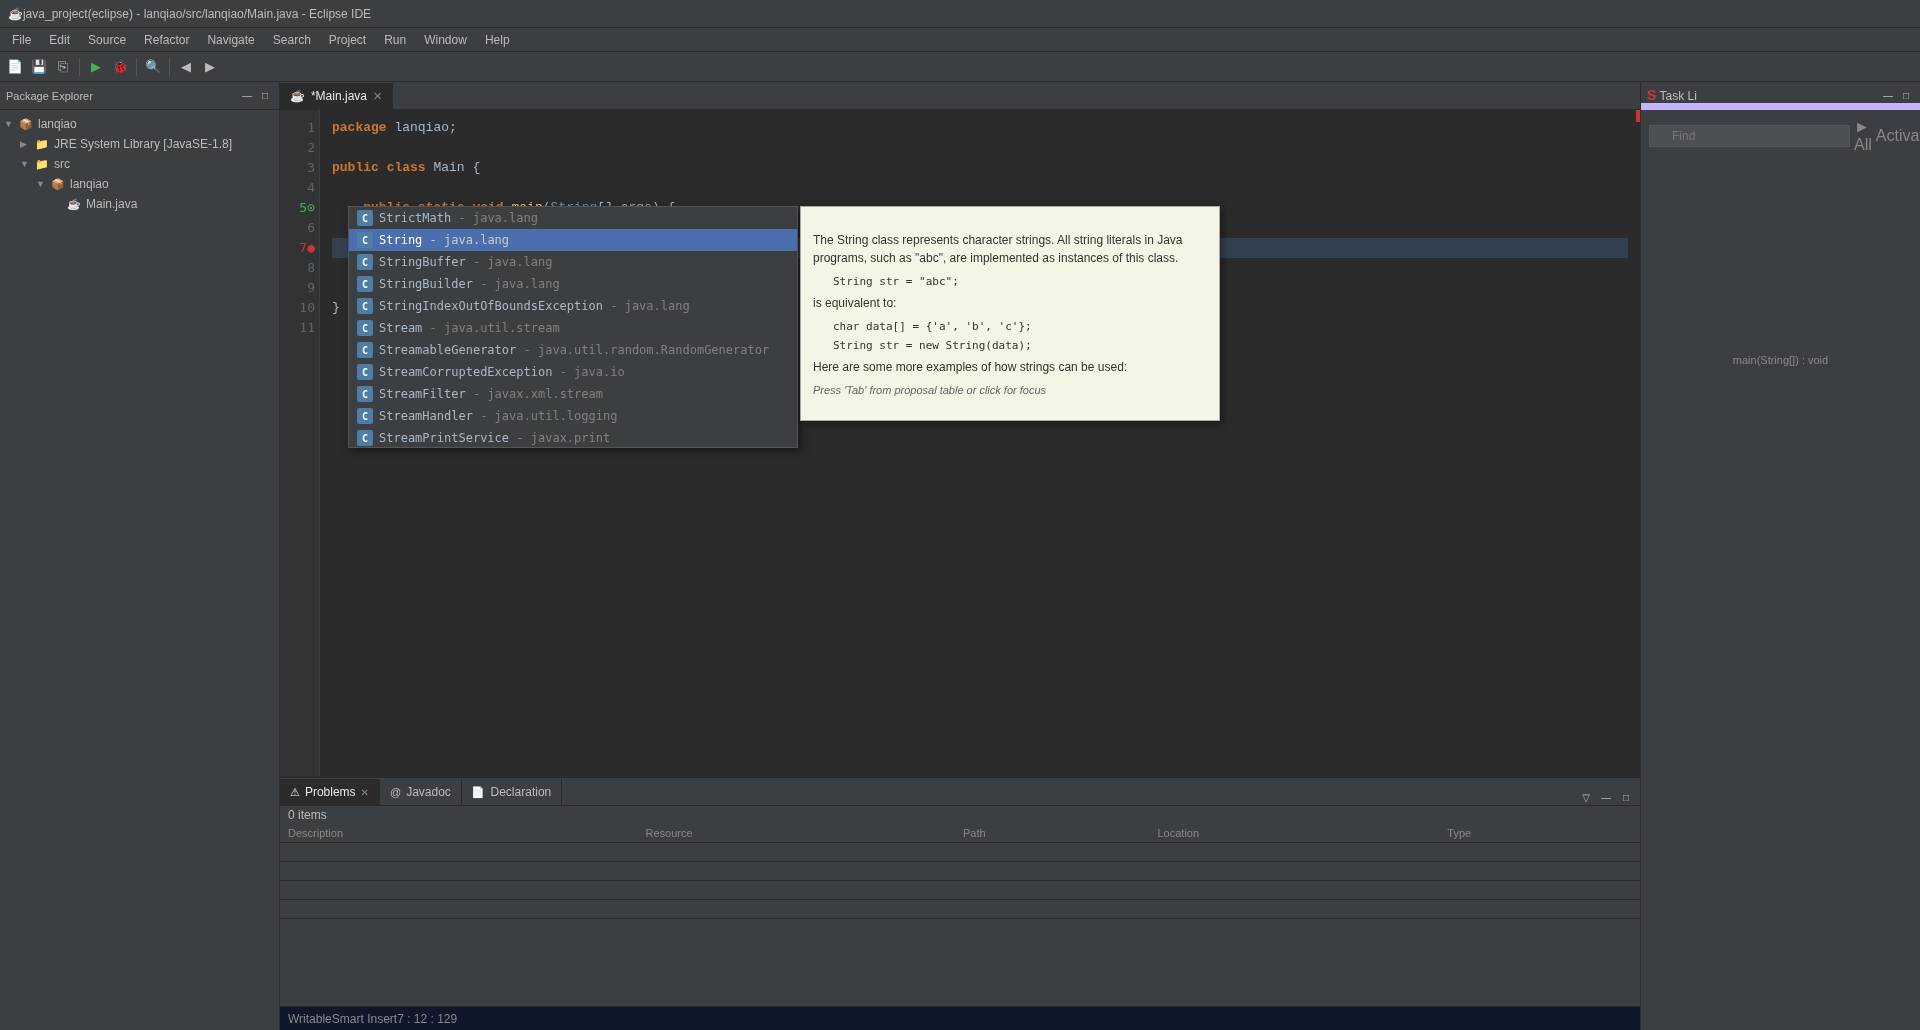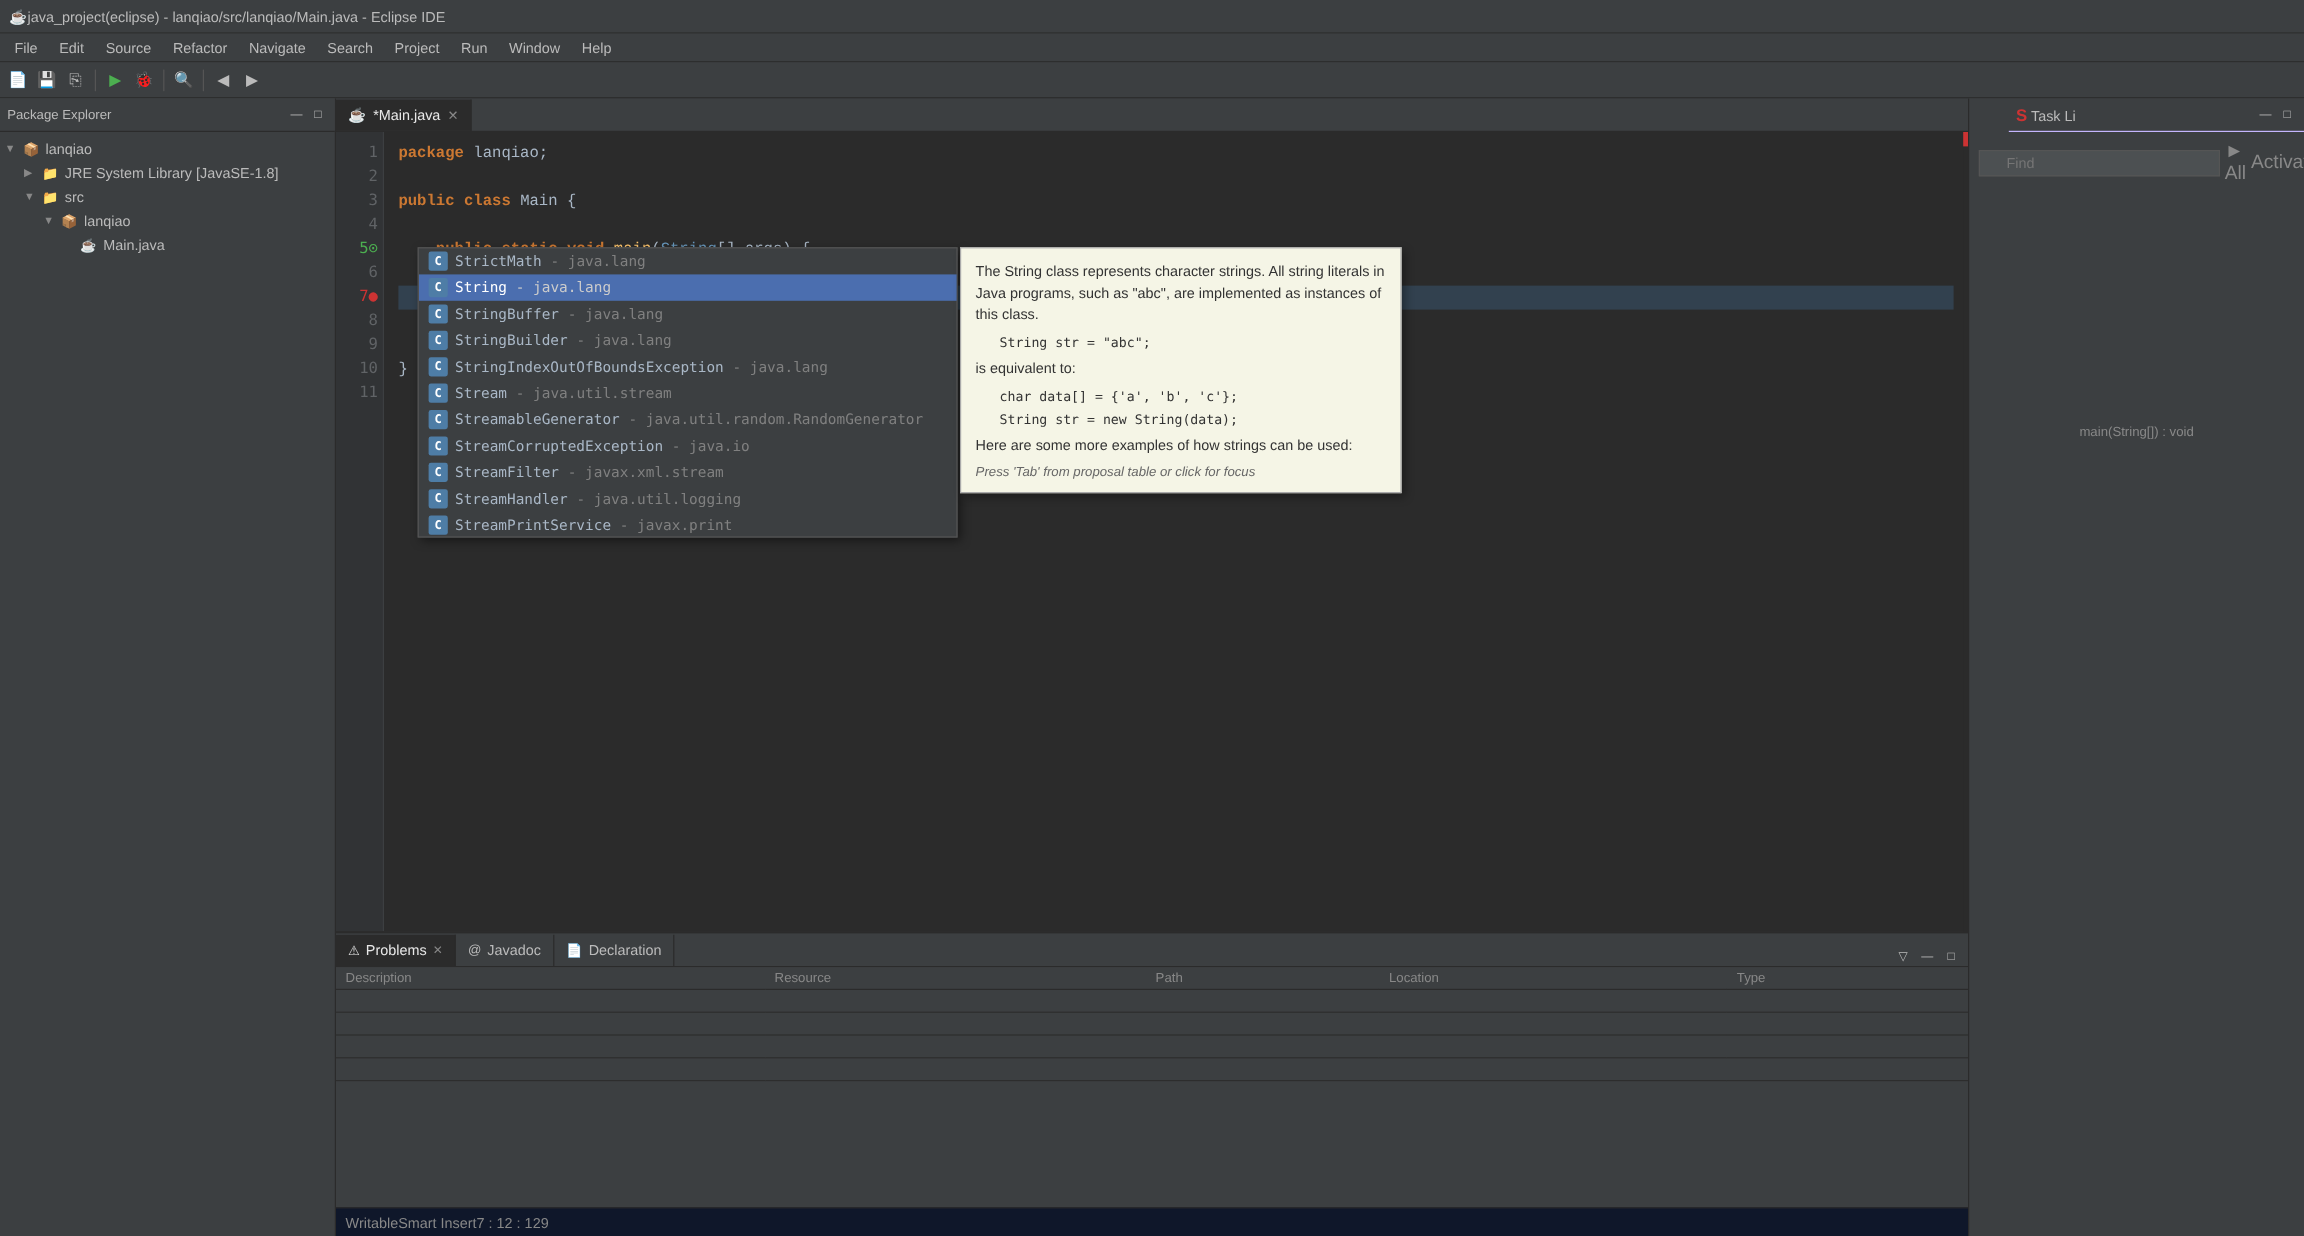--- a/index.html
+++ b/index.html
@@ -273,25 +273,25 @@
       color: #808080;
       background: #3c3f41;
       border-top: 1px solid #555;
       justify-content: flex-end;
     }
     
     #doc-popup {
       position: absolute;
       top: 96px;
       left: 520px;
-      width: 368px;
+      width: 420px;
       background: #f5f5e6;
       border: 1px solid #aaa;
       z-index: 101;
-      padding: 10px 12px;
+      padding: 24px 12px;
       font-size: 12px;
       color: #333;
       box-shadow: 3px 3px 8px rgba(0,0,0,0.4);
       max-height: 260px;
       overflow-y: auto;
     }
     #doc-popup p {
       margin-bottom: 8px;
       line-height: 1.5;
     }
@@ -394,27 +394,26 @@
     #right-panel {
       width: 280px;
       background: #3c3f41;
       border-left: 1px solid #2b2b2b;
       display: flex;
       flex-direction: column;
     }
     #right-panel-header {
       height: 28px;
       display: flex;
-      align-items: center;
+      align-items: flex-end;
       justify-content: space-between;
       padding: 0 6px;
-      border-bottom: 1px solid #c4b5fd;
-      font-size: 12px;
-      color: #bbbbbb;
-      margin-left: 33px;
+      border-bottom: 7px solid #c4b5fd;
+      font-size: 12px;
+      color: #bbbbbb;
     }
     #task-list-content {
       flex: 1;
       padding: 8px;
     }
     .task-find {
       display: flex;
       align-items: center;
       gap: 4px;
       margin-bottom: 6px;
@@ -603,20 +602,23 @@
           <span>Declaration</span>
         </div>
         <div style="flex:1;"></div>
         <div style="display:flex;align-items:center;padding:0 6px;gap:4px;">
           <span class="panel-icon-btn">▽</span>
           <span class="panel-icon-btn">—</span>
           <span class="panel-icon-btn">□</span>
         </div>
       </div>
       <div id="bottom-content">
+        <div id="bottom-header">
+          <span>0 items</span>
+        </div>
         <table class="problems-table">
           <thead>
             <tr>
               <th>Description</th>
               <th>Resource</th>
               <th>Path</th>
               <th>Location</th>
               <th>Type</th>
             </tr>
           </thead>

